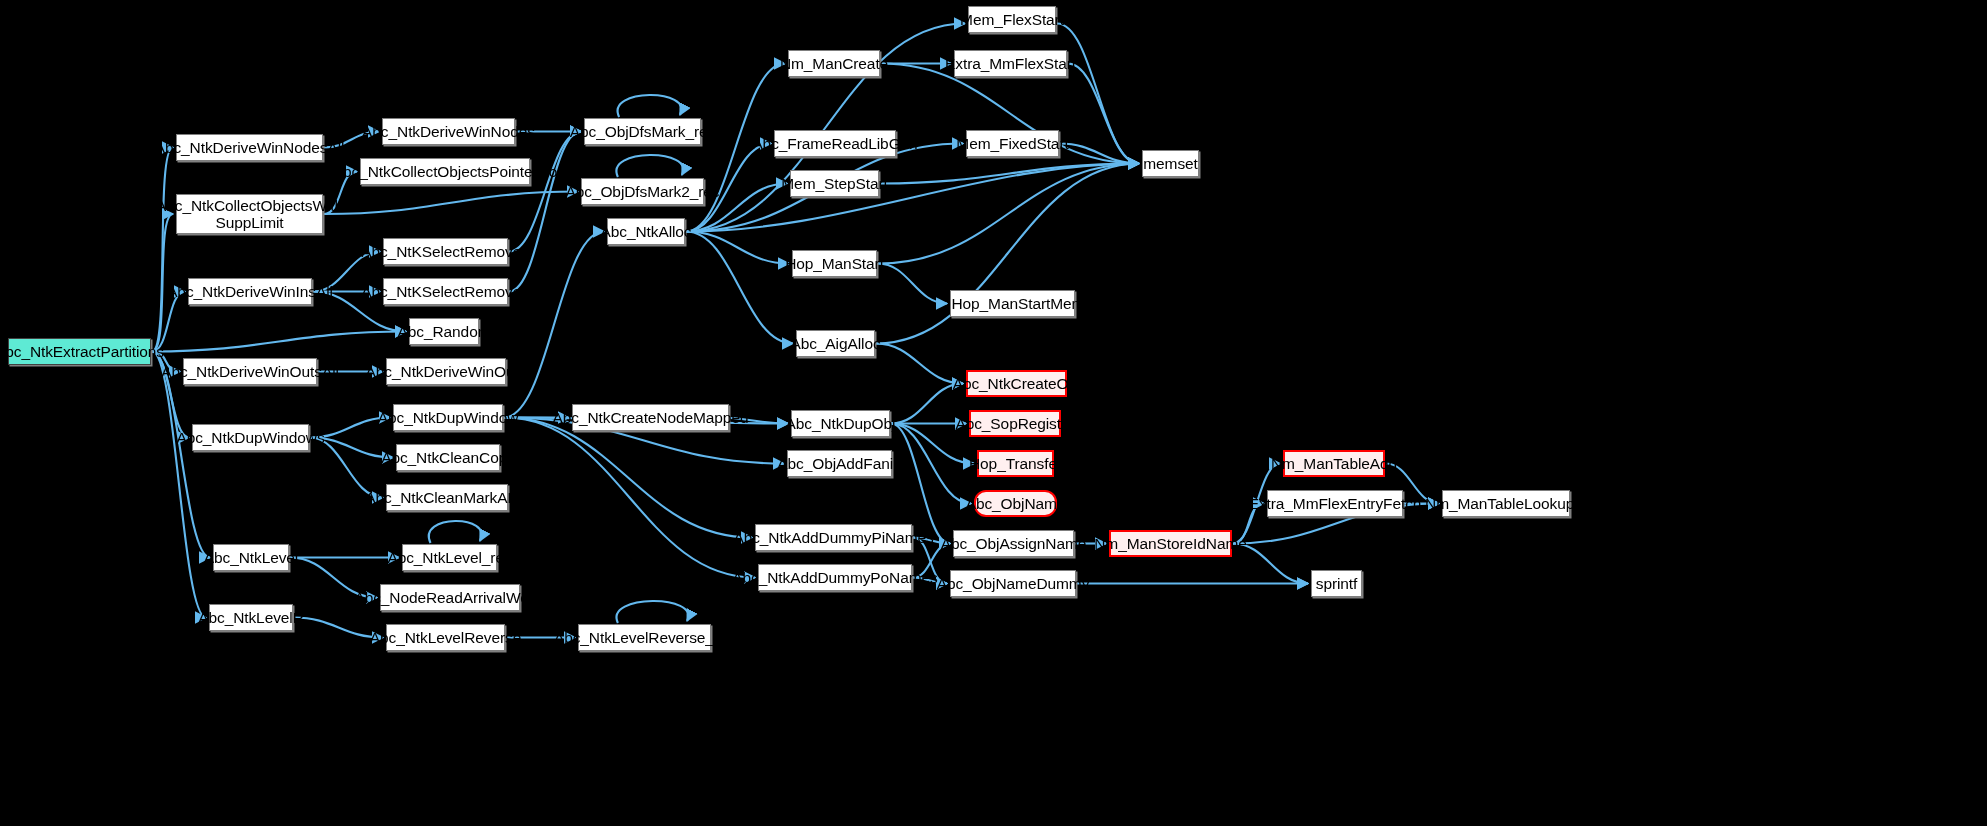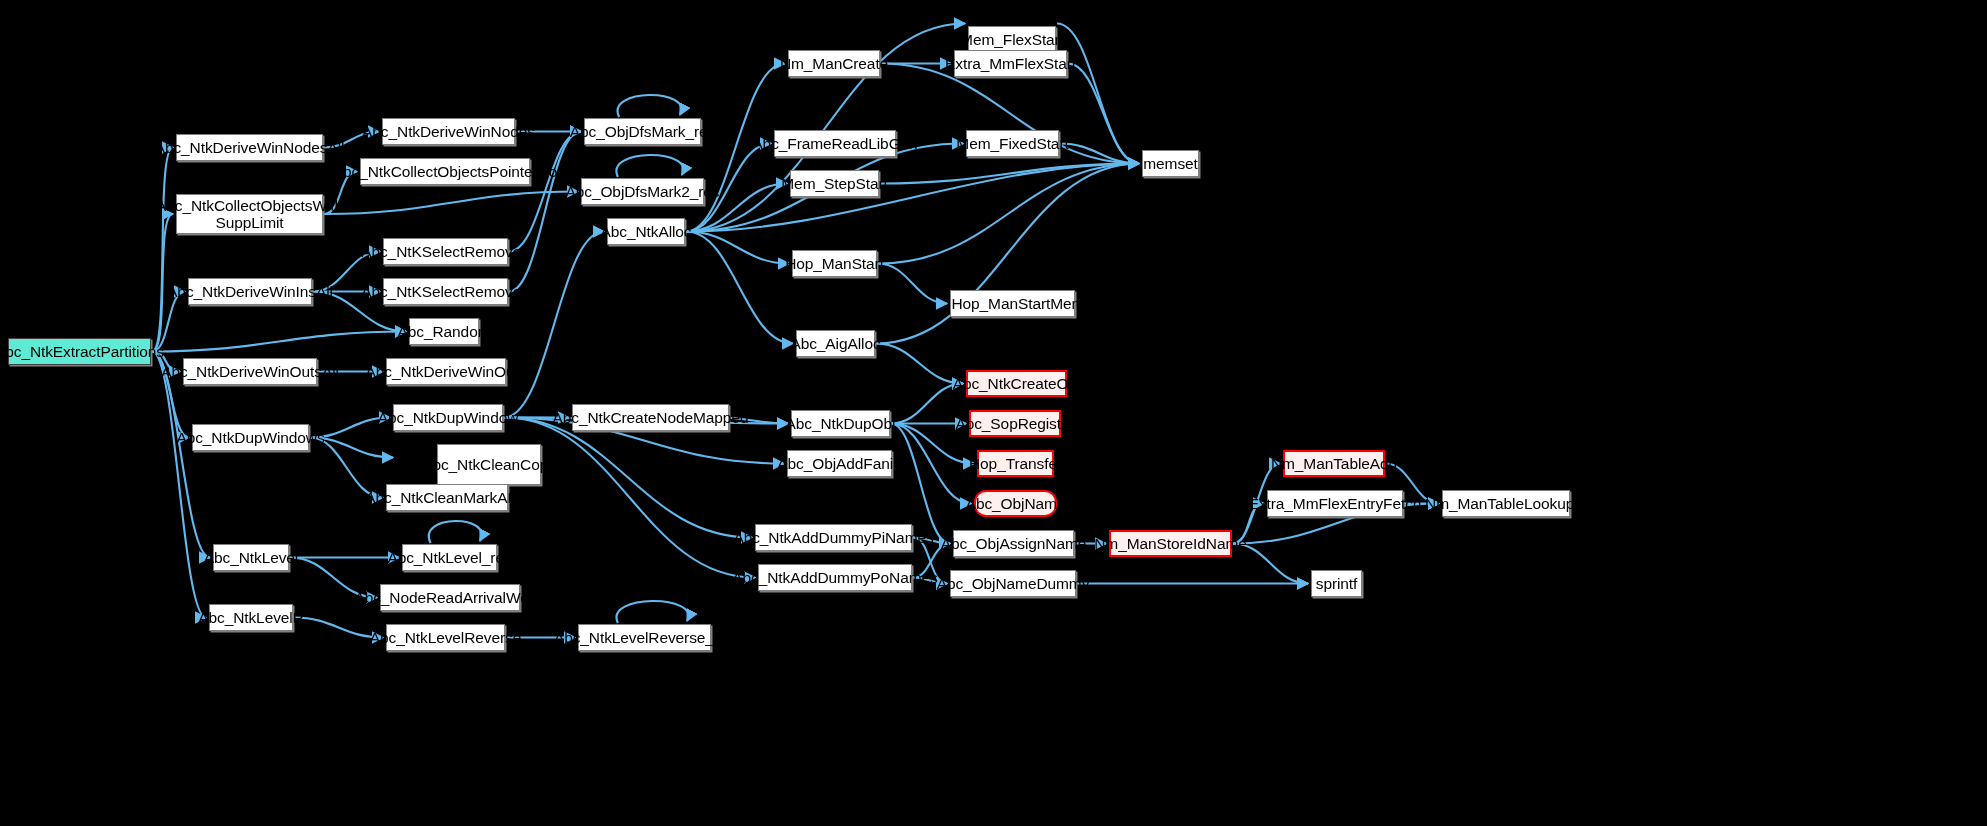--- a/index.html
+++ b/index.html
@@ -145,40 +145,40 @@
       <div class="node" style="left: 192px; top: 424px; width: 117px; height: 27px;">Abc_NtkDupWindows</div>
       <div class="node" style="left: 213px; top: 544px; width: 76px; height: 27px;">Abc_NtkLevel</div>
       <div class="node" style="left: 209px; top: 604px; width: 84px; height: 27px;">Abc_NtkLevelR</div>
       <div class="node" style="left: 382px; top: 118px; width: 133px; height: 27px;">Abc_NtkDeriveWinNodes</div>
       <div class="node" style="left: 360px; top: 158px; width: 170px; height: 27px; text-align: right;">Abc_NtkCollectObjectsPointedTo</div>
       <div class="node" style="left: 383px; top: 238px; width: 125px; height: 27px;">Abc_NtKSelectRemove3</div>
       <div class="node" style="left: 383px; top: 278px; width: 125px; height: 27px;">Abc_NtKSelectRemove2</div>
       <div class="node" style="left: 409px; top: 318px; width: 70px; height: 27px;">Abc_Random</div>
       <div class="node" style="left: 386px; top: 358px; width: 120px; height: 27px;">Abc_NtkDeriveWinOuts</div>
       <div class="node" style="left: 393px; top: 404px; width: 110px; height: 27px;">Abc_NtkDupWindow</div>
-      <div class="node" style="left: 396px; top: 444px; width: 104px; height: 41px; margin-left: 41px;">Abc_NtkCleanCopy</div>
+      <div class="node" style="left: 396px; top: 444px; width: 104px; height: 27px;">Abc_NtkCleanCopy</div>
       <div class="node" style="left: 386px; top: 484px; width: 122px; height: 27px;">Abc_NtkCleanMarkABC</div>
       <div class="node" style="left: 402px; top: 544px; width: 95px; height: 27px;">Abc_NtkLevel_rec</div>
       <div class="node" style="left: 380px; top: 584px; width: 140px; height: 27px;">Abc_NodeReadArrivalWorst</div>
       <div class="node" style="left: 386px; top: 624px; width: 119px; height: 27px;">Abc_NtkLevelReverse</div>
       <div class="node" style="left: 584px; top: 118px; width: 117px; height: 27px;">Abc_ObjDfsMark_rec</div>
       <div class="node" style="left: 581px; top: 178px; width: 123px; height: 27px;">Abc_ObjDfsMark2_rec</div>
       <div class="node" style="left: 607px; top: 218px; width: 78px; height: 27px;">Abc_NtkAlloc</div>
       <div class="node" style="left: 572px; top: 404px; width: 157px; height: 27px;">Abc_NtkCreateNodeMapped</div>
       <div class="node" style="left: 755px; top: 524px; width: 157px; height: 27px;">Abc_NtkAddDummyPiNames</div>
       <div class="node" style="left: 758px; top: 564px; width: 154px; height: 27px;">Abc_NtkAddDummyPoNames</div>
       <div class="node" style="left: 578px; top: 624px; width: 133px; height: 27px;">Abc_NtkLevelReverse_rec</div>
       <div class="node" style="left: 788px; top: 50px; width: 92px; height: 27px;">Nm_ManCreate</div>
       <div class="node" style="left: 774px; top: 130px; width: 122px; height: 27px;">Abc_FrameReadLibGen</div>
       <div class="node" style="left: 790px; top: 170px; width: 89px; height: 27px;">Mem_StepStart</div>
       <div class="node" style="left: 792px; top: 250px; width: 85px; height: 27px;">Hop_ManStart</div>
       <div class="node" style="left: 796px; top: 330px; width: 79px; height: 27px;">Abc_AigAlloc</div>
       <div class="node" style="left: 791px; top: 410px; width: 99px; height: 27px;">Abc_NtkDupObj</div>
       <div class="node" style="left: 787px; top: 450px; width: 105px; height: 27px;">Abc_ObjAddFanin</div>
-      <div class="node" style="left: 968px; top: 26px; width: 88px; height: 27px;">Mem_FlexStart</div>
+      <div class="node" style="left: 968px; top: 6px; width: 88px; height: 27px;">Mem_FlexStart</div>
       <div class="node" style="left: 954px; top: 50px; width: 113px; height: 27px;">Extra_MmFlexStart</div>
       <div class="node" style="left: 966px; top: 130px; width: 93px; height: 27px;">Mem_FixedStart</div>
       <div class="node" style="left: 950px; top: 290px; width: 125px; height: 27px; padding-left: 36px;">Hop_ManStartMemory</div>
       <div class="node" style="left: 1142px; top: 150px; width: 57px; height: 27px;">memset</div>
       <div class="node red" style="left: 966px; top: 370px; width: 101px; height: 27px;">Abc_NtkCreateObj</div>
       <div class="node red" style="left: 969px; top: 410px; width: 92px; height: 27px;">Abc_SopRegister</div>
       <div class="node red" style="left: 977px; top: 450px; width: 77px; height: 27px;">Hop_Transfer</div>
       <div class="node red" style="left: 974px; top: 490px; width: 83px; height: 27px; border-radius: 12px;">Abc_ObjName</div>
       <div class="node" style="left: 953px; top: 530px; width: 121px; height: 27px;">Abc_ObjAssignName</div>
       <div class="node" style="left: 950px; top: 570px; width: 126px; height: 27px;">Abc_ObjNameDummy</div>

